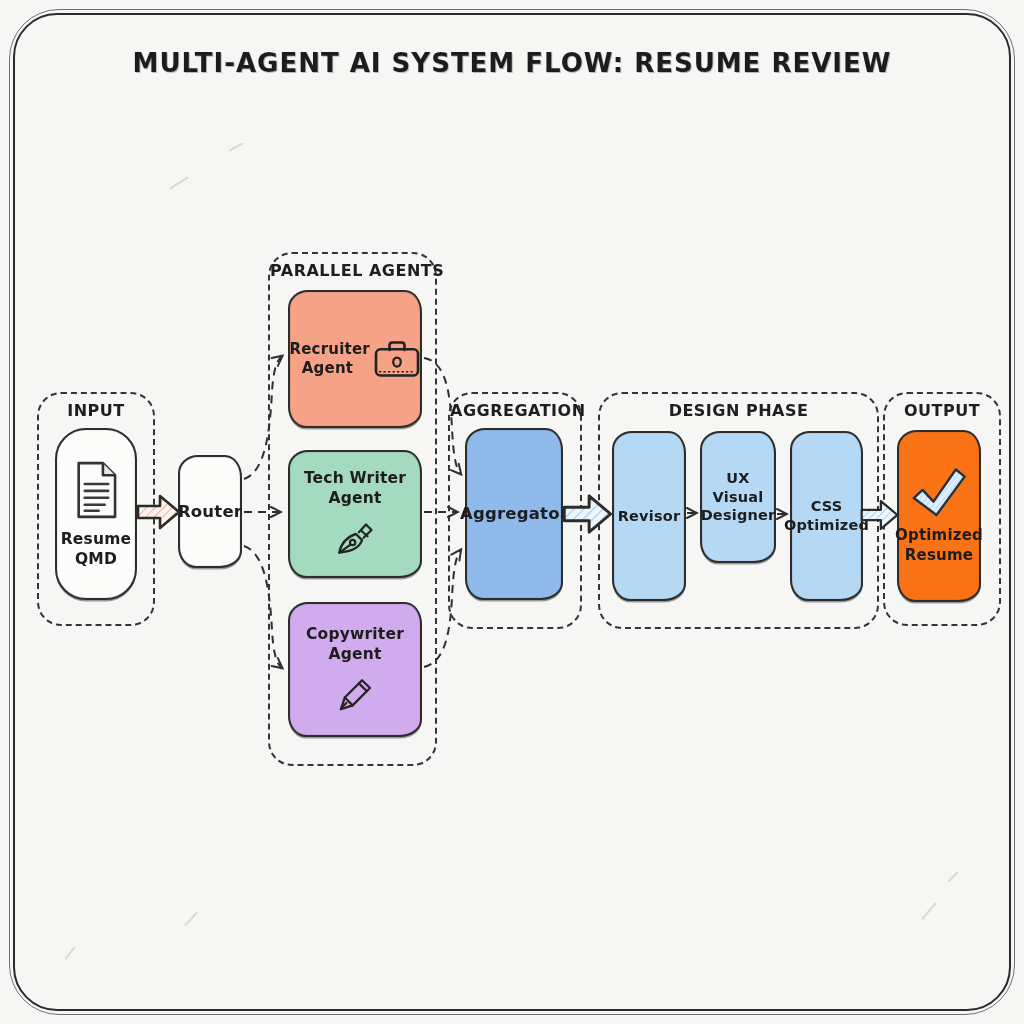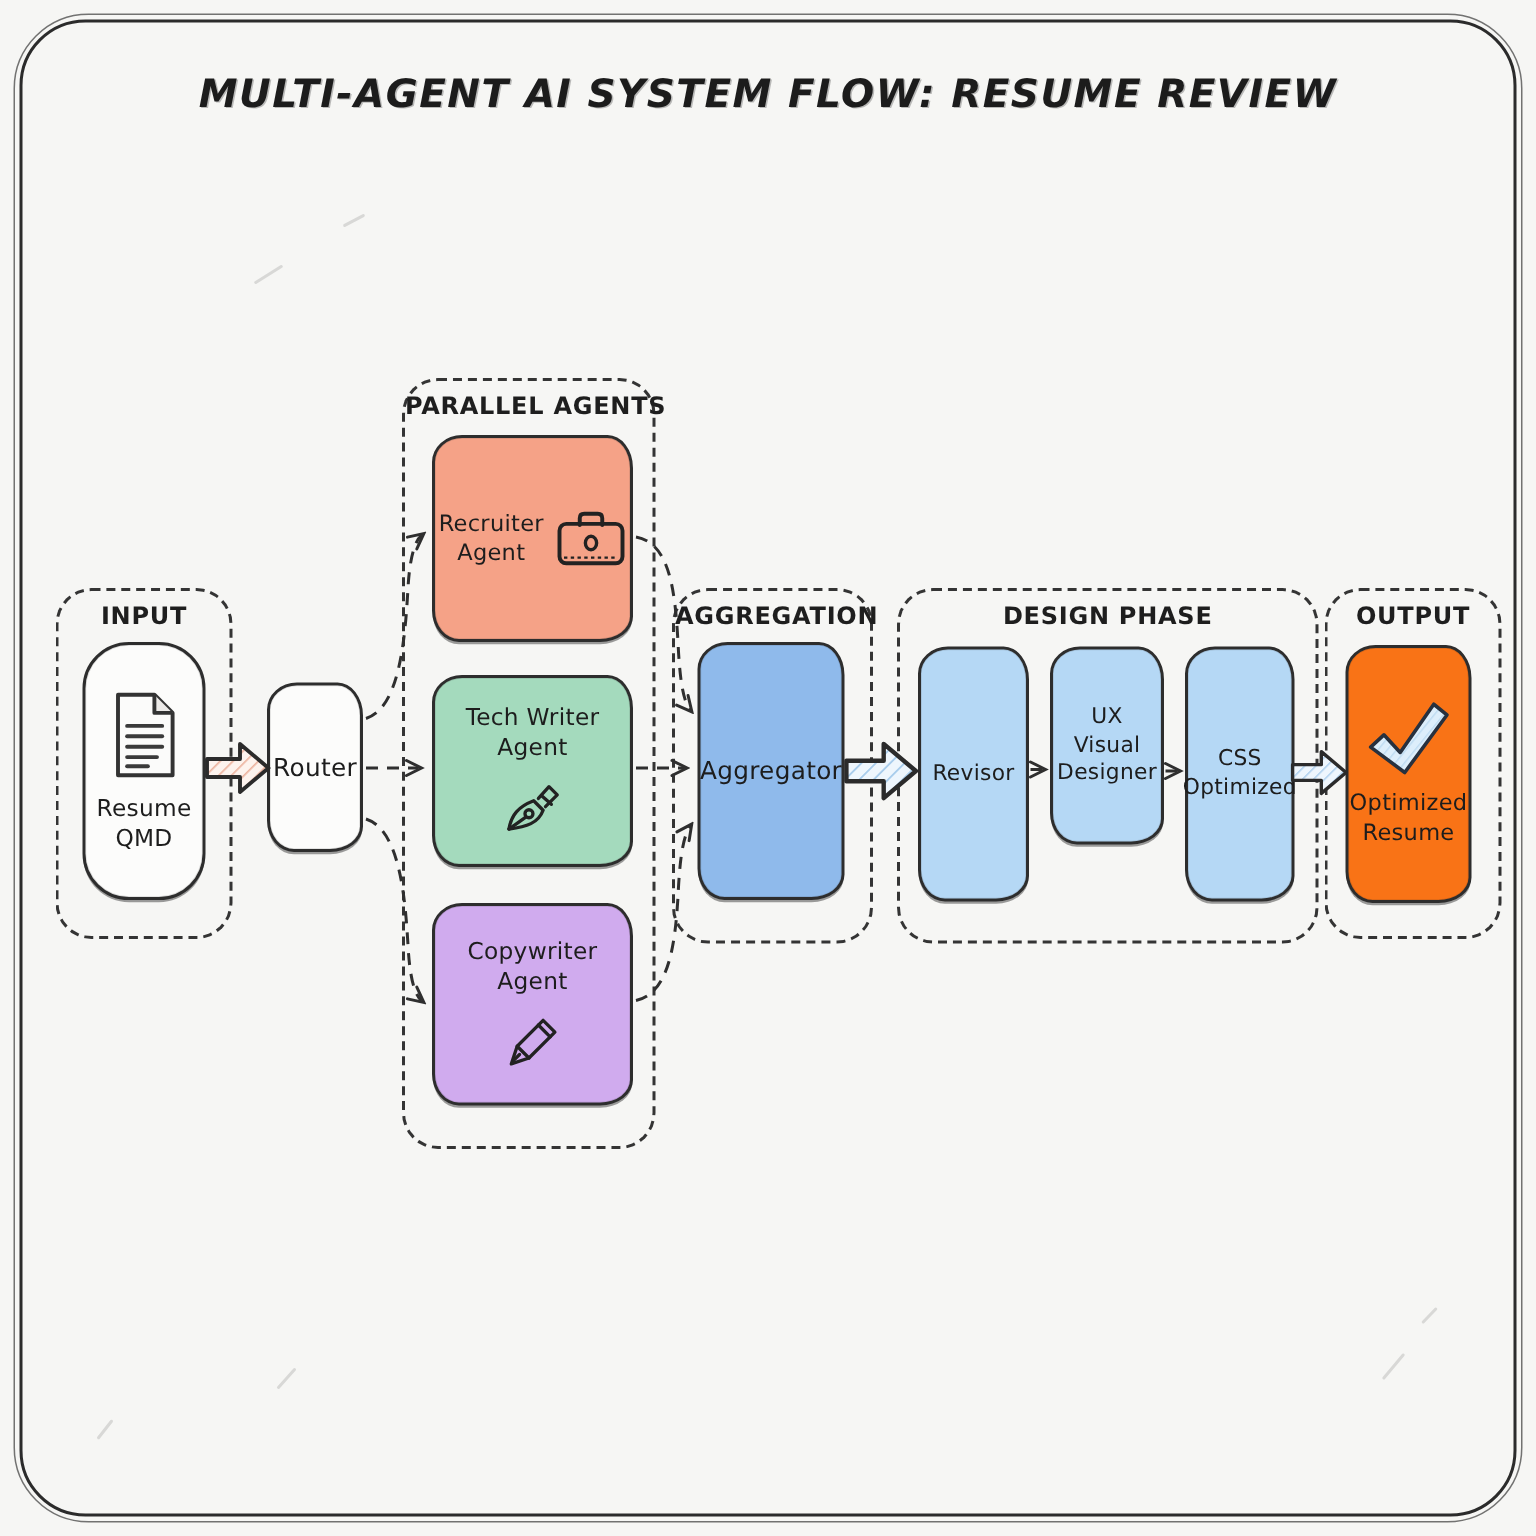--- a/index.html
+++ b/index.html
@@ -8,21 +8,21 @@
     background:#f6f6f4;overflow:hidden;
     font-family:"DejaVu Sans","Liberation Sans",sans-serif;
     color:#222;
   }
   
   .frame{position:absolute;inset:13px;border:2.5px solid #2b2b2b;border-radius:44px;pointer-events:none;z-index:0;}
   .frame::after{content:"";position:absolute;inset:-6px;border:1.3px solid rgba(43,43,43,.65);border-radius:50px;}
   .title{
     position:absolute;top:48px;left:0;right:0;text-align:center;
     font-size:26px;font-weight:700;letter-spacing:1px;color:#1c1c1c;
-    text-shadow:1px 1px 0 rgba(28,28,28,.28);z-index:2;font-style:italic;
+    text-shadow:1px 1px 0 rgba(28,28,28,.28);z-index:2;
   }
   
   .group{position:absolute;border:2px dashed #343434;border-radius:24px;z-index:1;}
   .group-label{
     position:absolute;top:7px;left:0;right:0;text-align:center;
     font-size:16px;font-weight:700;letter-spacing:.5px;color:#1e1e1e;white-space:nowrap;
   }
   #g-input{left:37px;top:392px;width:114px;height:230px;}
   #g-parallel{left:268px;top:252px;width:165px;height:510px;}
   #g-aggregation{left:448px;top:392px;width:130px;height:233px;}
@@ -30,21 +30,21 @@
   #g-output{left:883px;top:392px;width:114px;height:230px;}
   
   .node{
     position:absolute;z-index:4;border:2.5px solid #2d2d2d;
     border-radius:20px 17px 22px 18px / 18px 22px 17px 21px;
     box-shadow:0 2px 0 -0.5px rgba(40,40,40,.45), inset 0 0 0 .5px rgba(40,40,40,.15);
     display:flex;flex-direction:column;align-items:center;justify-content:center;
     gap:9px;box-sizing:border-box;background:#fcfcfb;
   }
   .node-label{
-    font-weight:400;text-align:center;line-height:1.28;color:#1d1d1d;
+    font-weight:700;text-align:center;line-height:1.28;color:#1d1d1d;
     font-size:15.5px;letter-spacing:.2px;
   }
   #n-resume{left:55px;top:428px;width:82px;height:172px;padding:8px 5px;border-radius:31px;}
   #n-router{left:178px;top:455px;width:64px;height:113px;}
   #n-router .node-label{font-size:16.5px;}
   #n-recruiter{left:288px;top:290px;width:134px;height:138px;flex-direction:row;gap:7px;padding:0 9px;}
   #n-recruiter .node-label{width:76px;font-size:15px;}
   #n-techwriter{left:288px;top:450px;width:134px;height:128px;gap:6px;}
   #n-copywriter{left:288px;top:602px;width:134px;height:135px;gap:6px;}
   #n-aggregator{left:465px;top:428px;width:98px;height:172px;}

